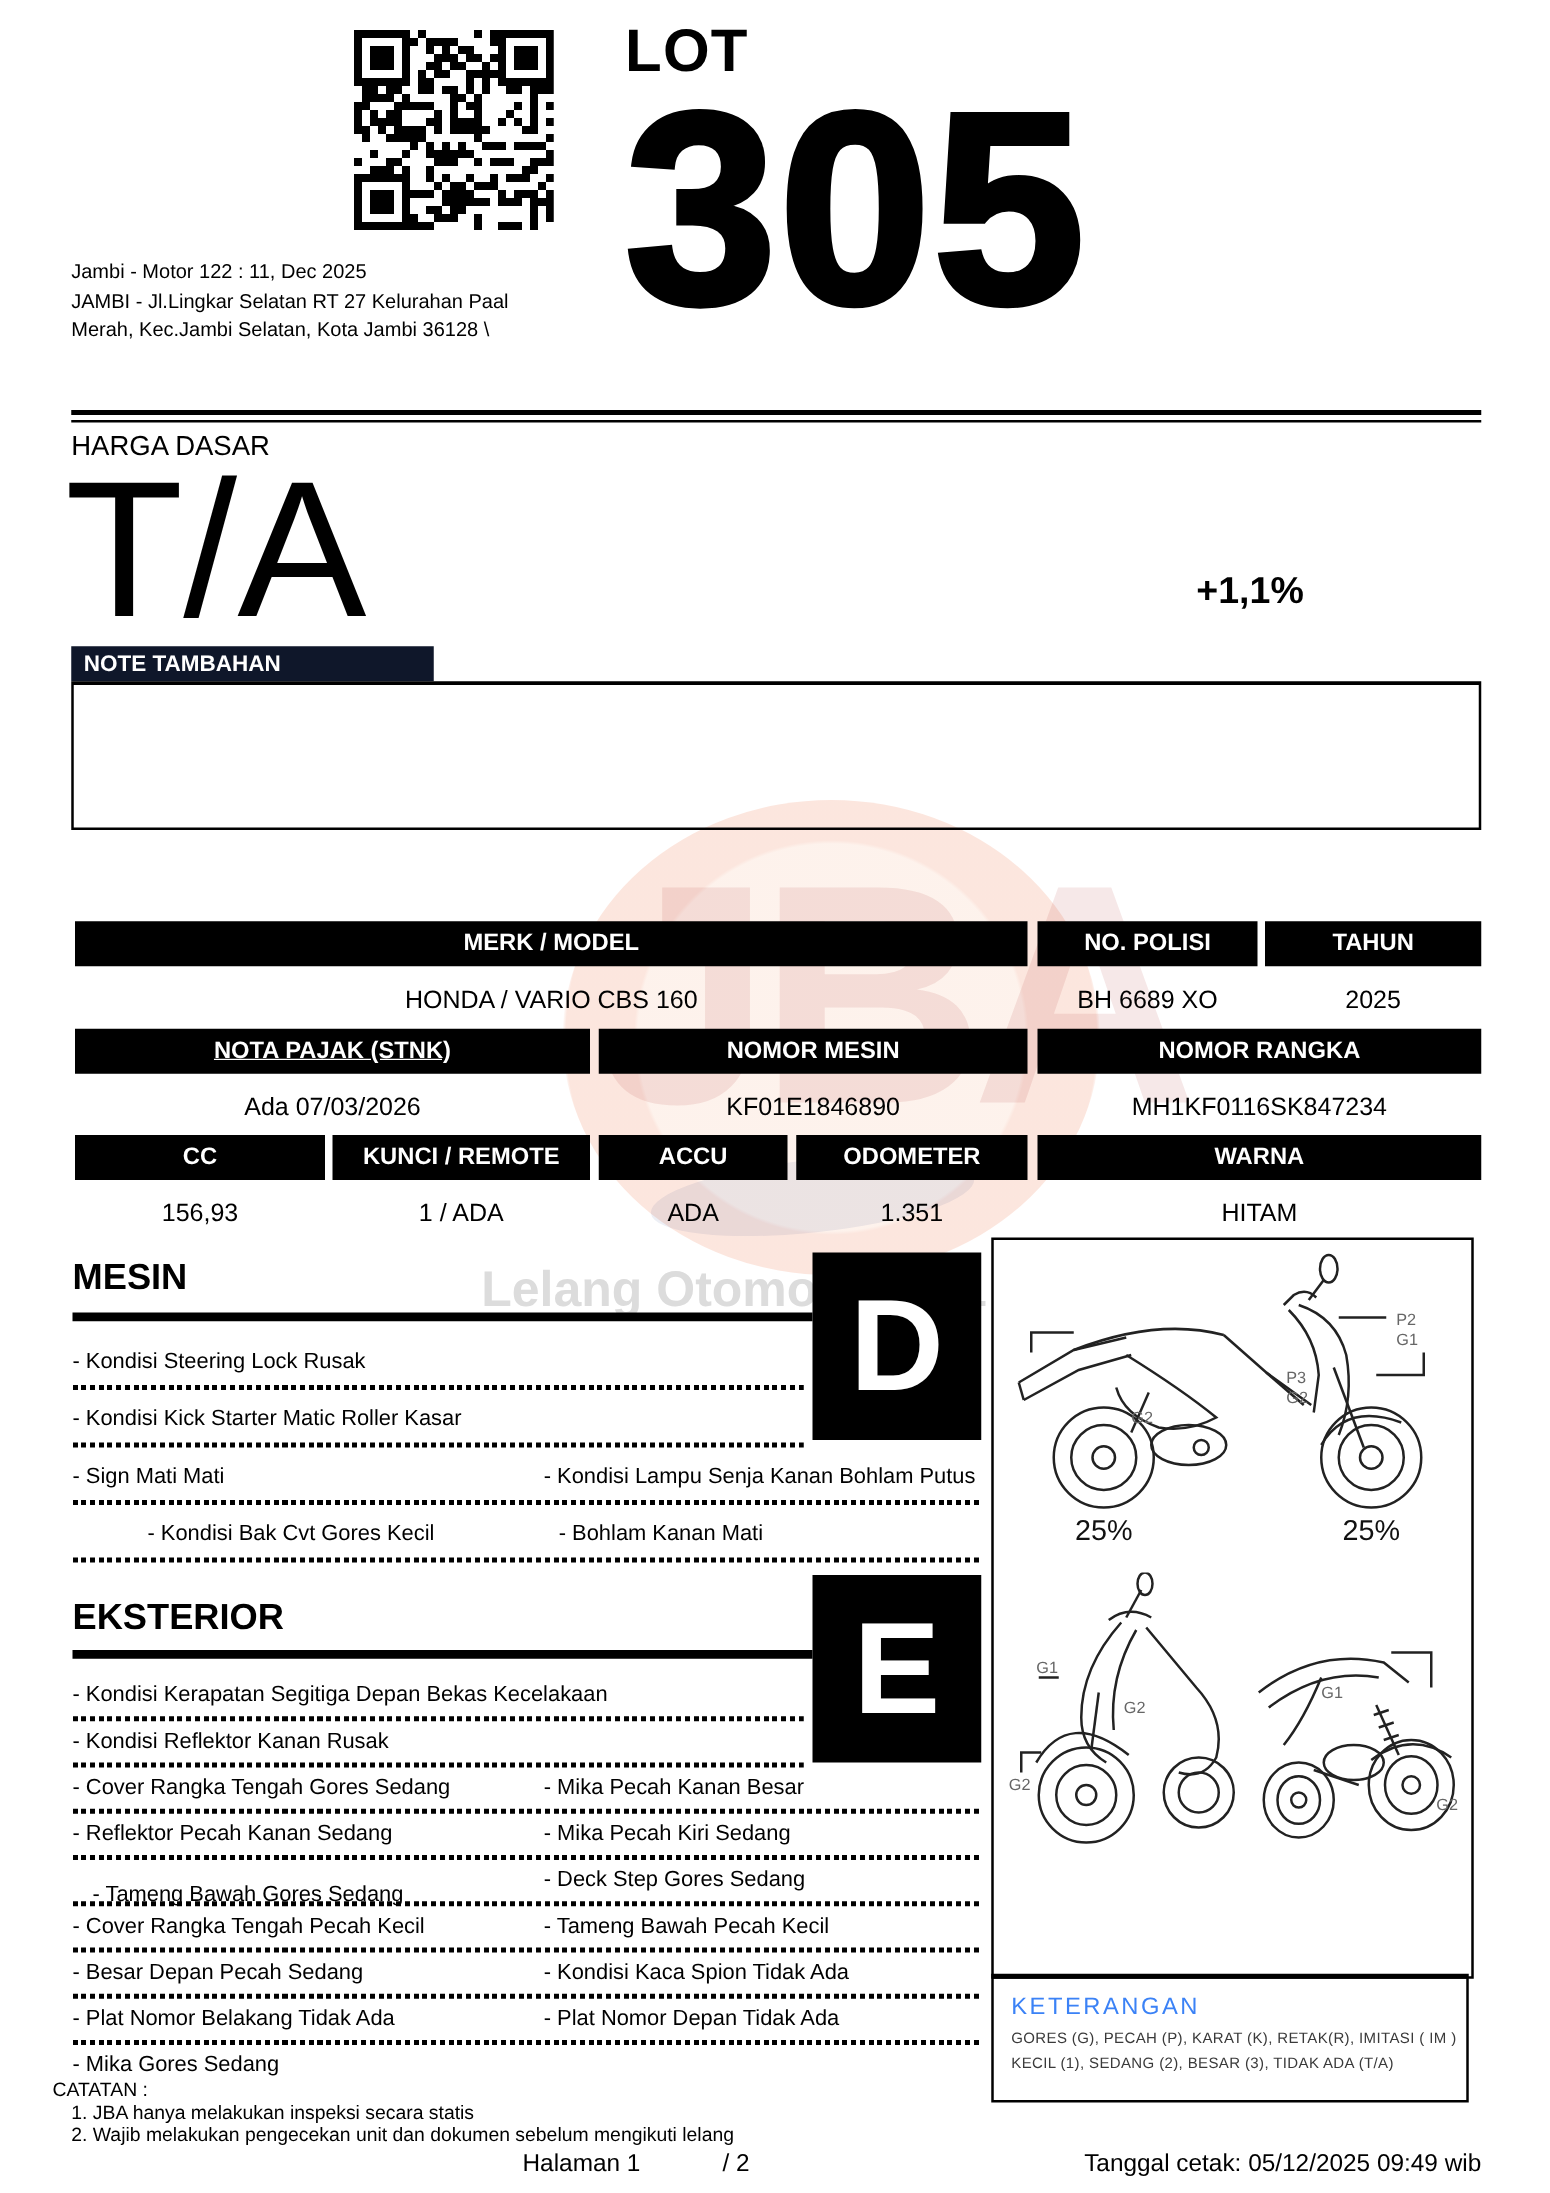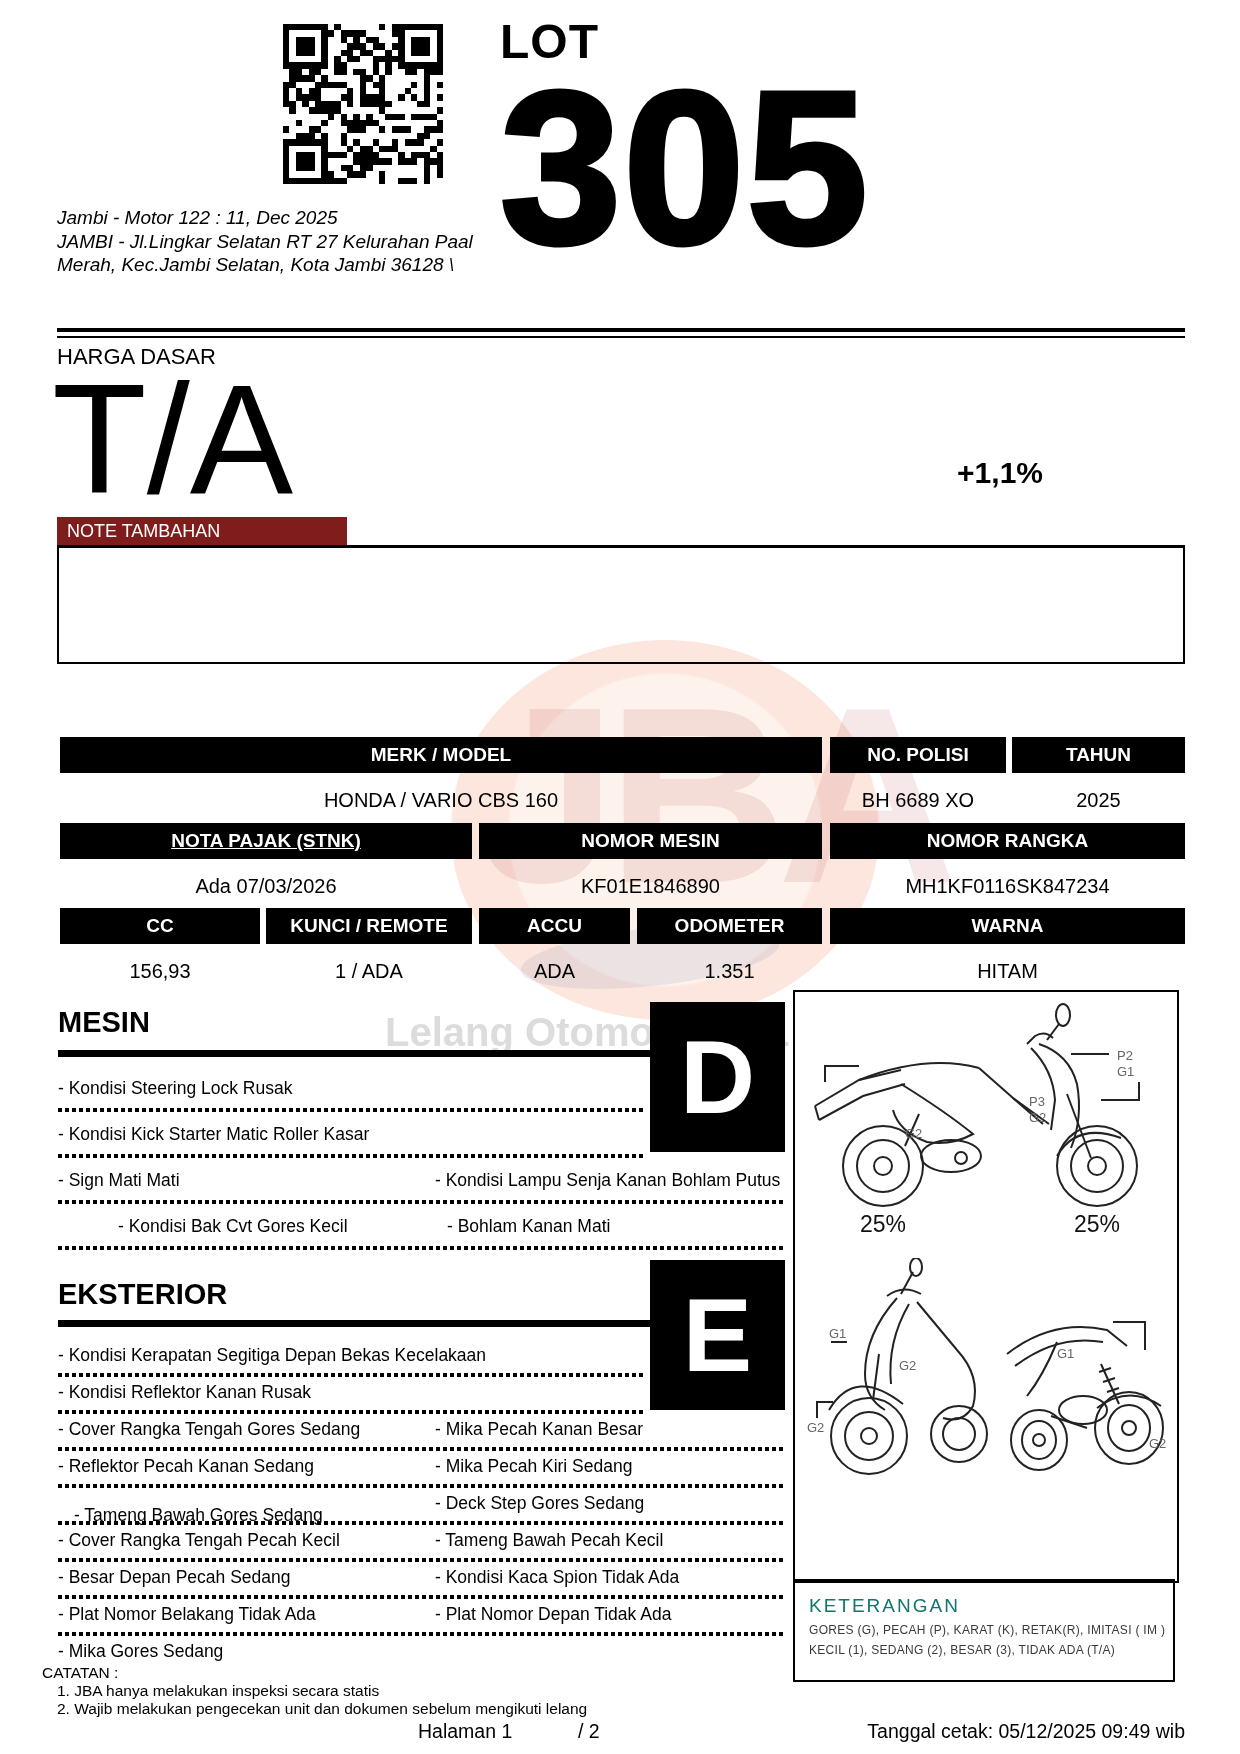--- a/index.html
+++ b/index.html
@@ -3,47 +3,47 @@
 <meta charset="utf-8">
 <style>
   html,body{margin:0;padding:0;background:#fff;}
   #page{position:relative;width:1240px;height:1754px;background:#fff;overflow:hidden;
         font-family:"Liberation Sans","DejaVu Sans",sans-serif;color:#000;}
   .abs{position:absolute;}
   
   .lot-label{font-size:48px;font-weight:bold;letter-spacing:1px;}
   .lot-number{font-size:218px;font-weight:bold;line-height:0.82;letter-spacing:2px;
               -webkit-text-stroke:5px #000;margin-top:10px;}
-  .addr{font-size:19px;line-height:23.5px;font-style:italic;}
+  .addr{font-size:16px;line-height:23.5px;}
   .hdr-rule{border-top:4px solid #000;border-bottom:2px solid #000;height:4px;}
   
   .harga-label{font-size:22px;}
   .harga-value{font-size:155px;line-height:1;}
   .harga-adj{font-size:30px;font-weight:bold;}
   
-  .note-label{background:#7f1d1d;color:#fff;font-weight:normal;font-size:18px;line-height:28px;padding-left:10px;}
+  .note-label{background:#0f172a;color:#fff;font-weight:bold;font-size:18px;line-height:28px;padding-left:10px;}
   .note-box{border:2px solid #000;border-top-width:3px;}
   
   .bar{height:36px;background:#000;color:#fff;font-weight:bold;font-size:19px;
        text-align:center;line-height:36px;}
   .val{font-size:20px;text-align:center;}
   
   .sec-title{font-size:29px;font-weight:bold;}
   .sec-rule{height:7px;background:#000;}
   .grade-box{background:#000;color:#fff;text-align:center;}
   .grade-letter{font-size:104px;font-weight:bold;line-height:150px;}
   .it{font-size:17.5px;white-space:nowrap;}
   .dot{height:4px;background-image:repeating-linear-gradient(90deg,#000 0 4px,transparent 4px 7px);}
   
   .cat{font-size:15.5px;white-space:nowrap;}
   .foot{font-size:19.5px;white-space:nowrap;}
   
   .diagram-box{border:2.5px solid #000;}
   .keterangan-box{border:2.5px solid #000;border-top-width:4px;padding:12px 14px;box-sizing:border-box;}
-  .ket-title{font-size:19px;letter-spacing:2px;color:#0f766e;}
+  .ket-title{font-size:19px;letter-spacing:2px;color:#3b82f6;}
   .ket-line{font-size:12px;letter-spacing:0.3px;color:#3a3a3a;margin-top:6px;white-space:nowrap;}
   svg text{font-family:"Liberation Sans","DejaVu Sans",sans-serif;}
   
   .wm-circle{border-radius:50%;
      background:radial-gradient(circle,rgba(240,130,70,0.10) 0 54%,rgba(236,100,50,0.16) 55% 74%,rgba(240,130,70,0) 75%);}
   .wm-jba{font-size:250px;font-weight:bold;letter-spacing:-10px;color:rgba(170,30,25,0.10);}
   .wm-blue{border-radius:50%;background:rgba(30,50,130,0.08);transform:rotate(-6deg);}
   .wm-text{font-size:40px;font-weight:bold;color:#dcdcdc;white-space:nowrap;}
 </style>
 </head>

